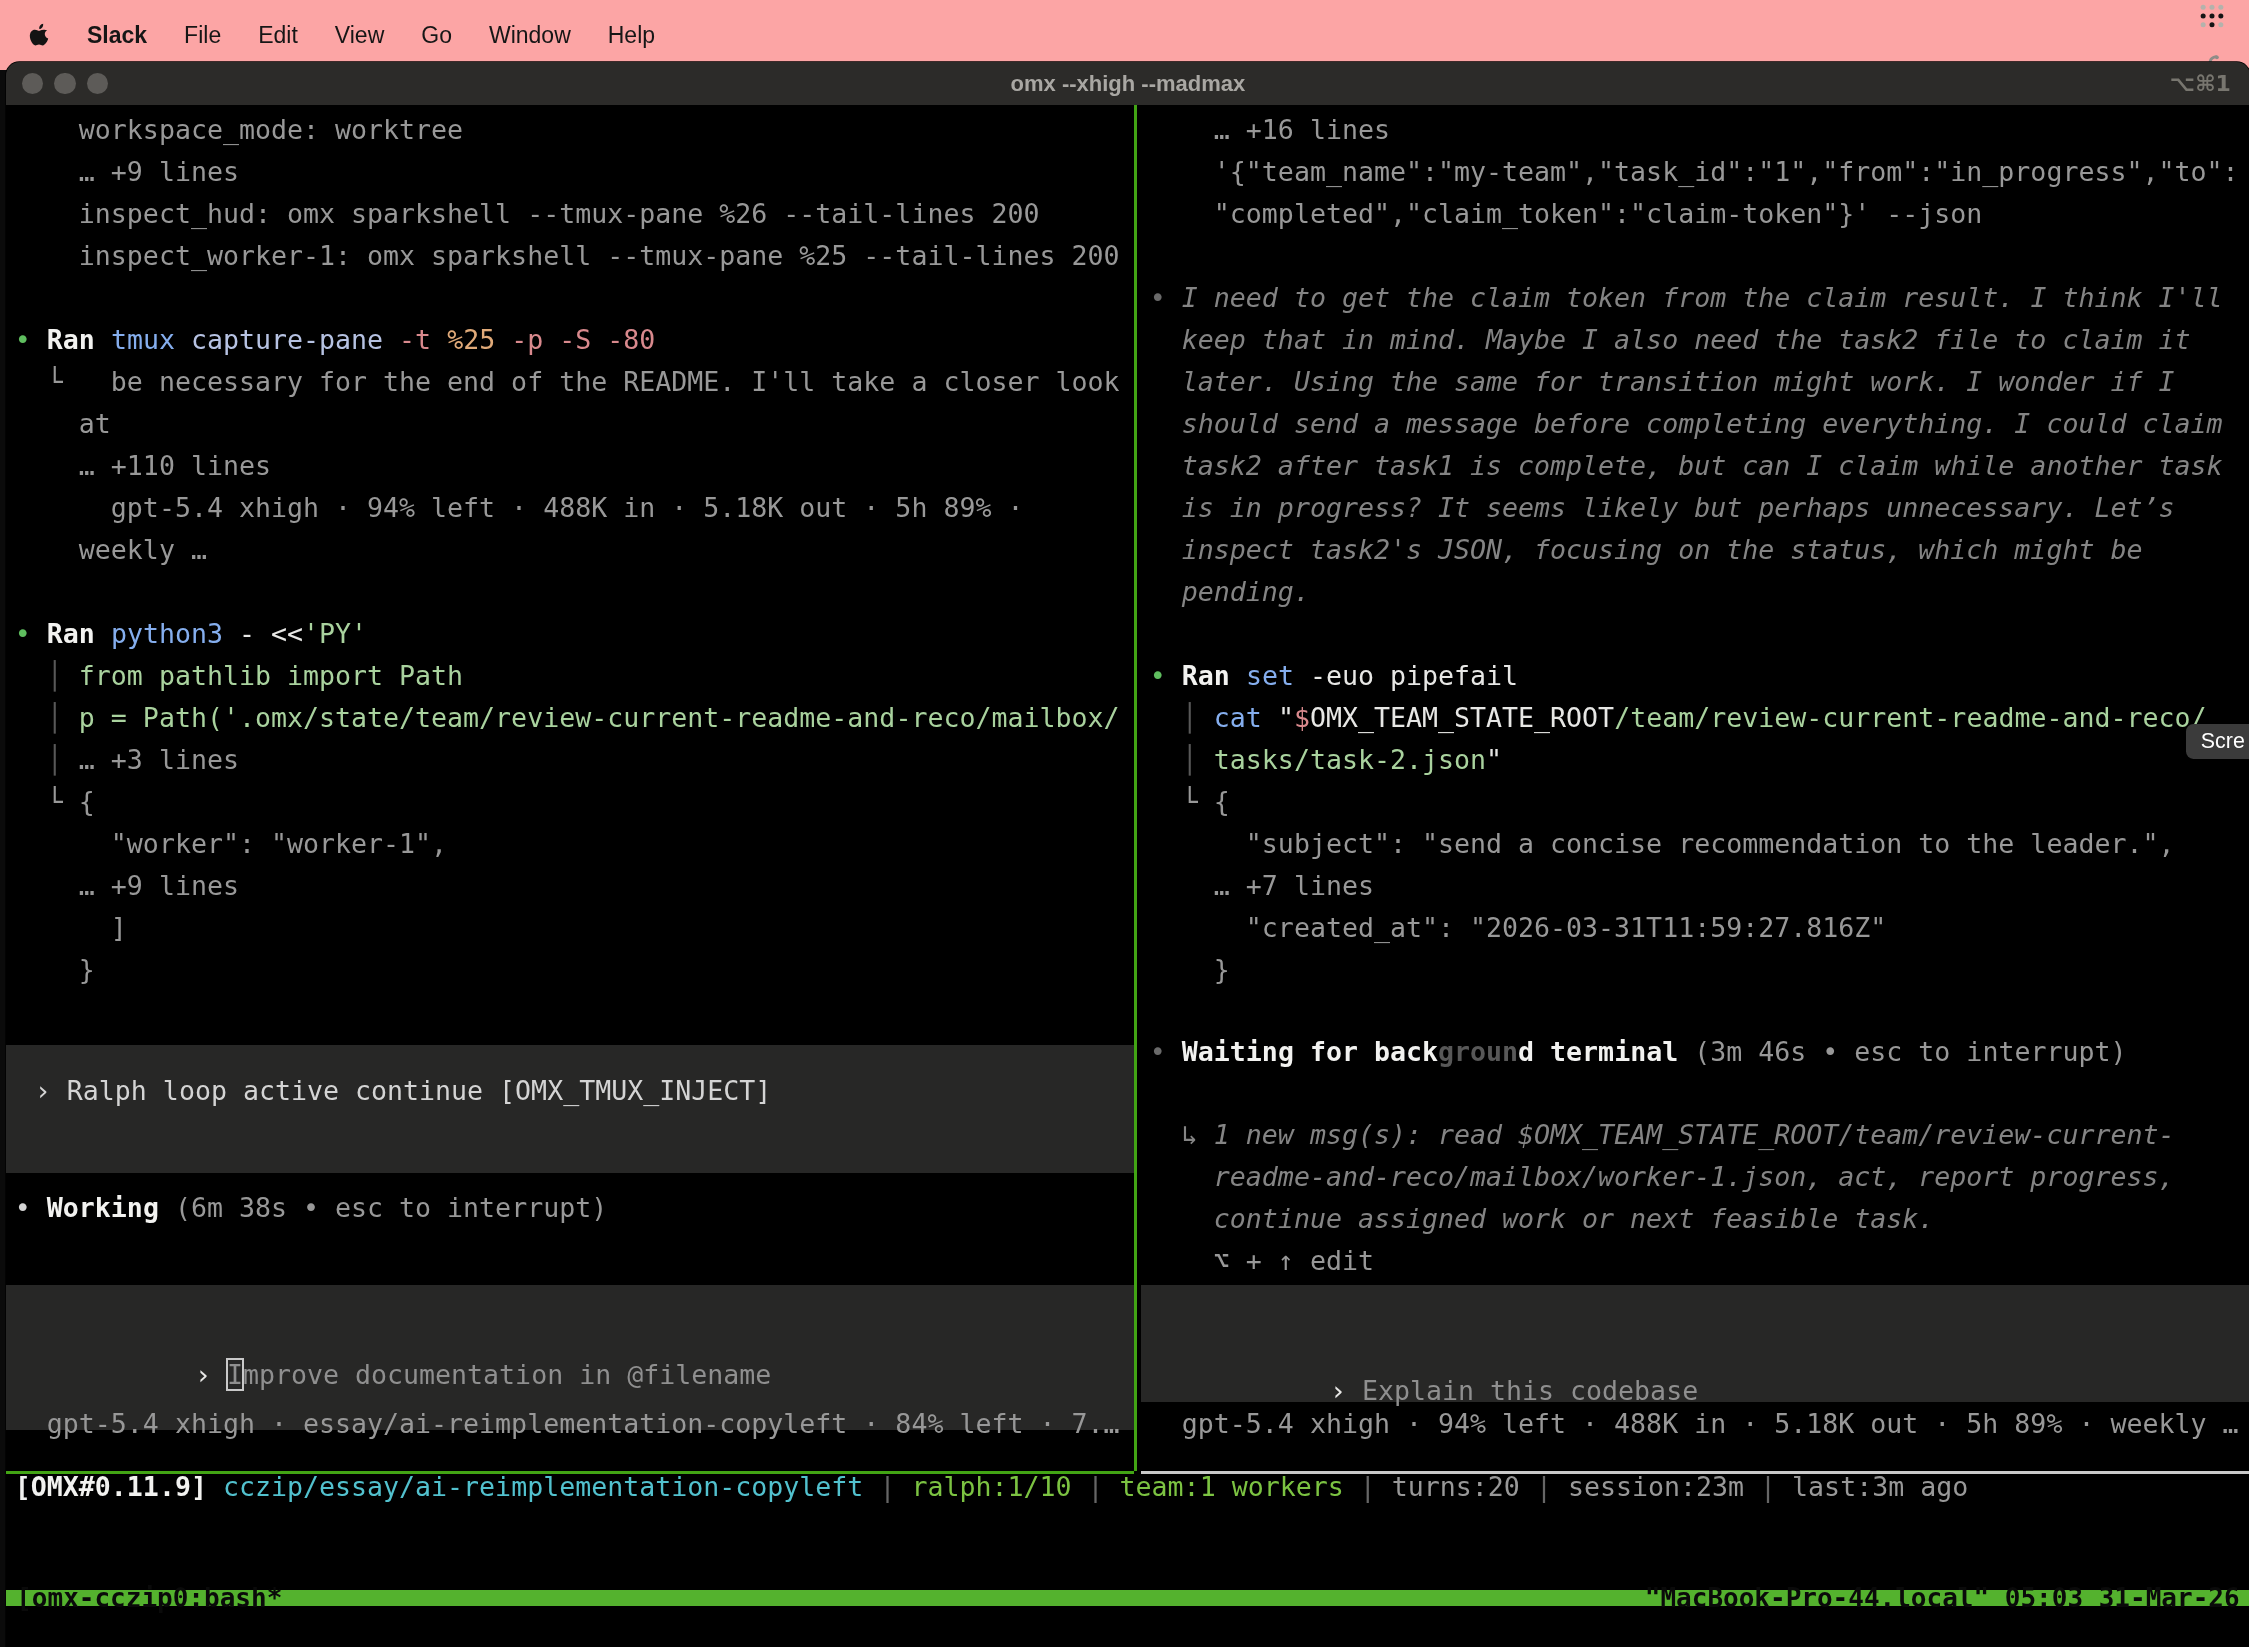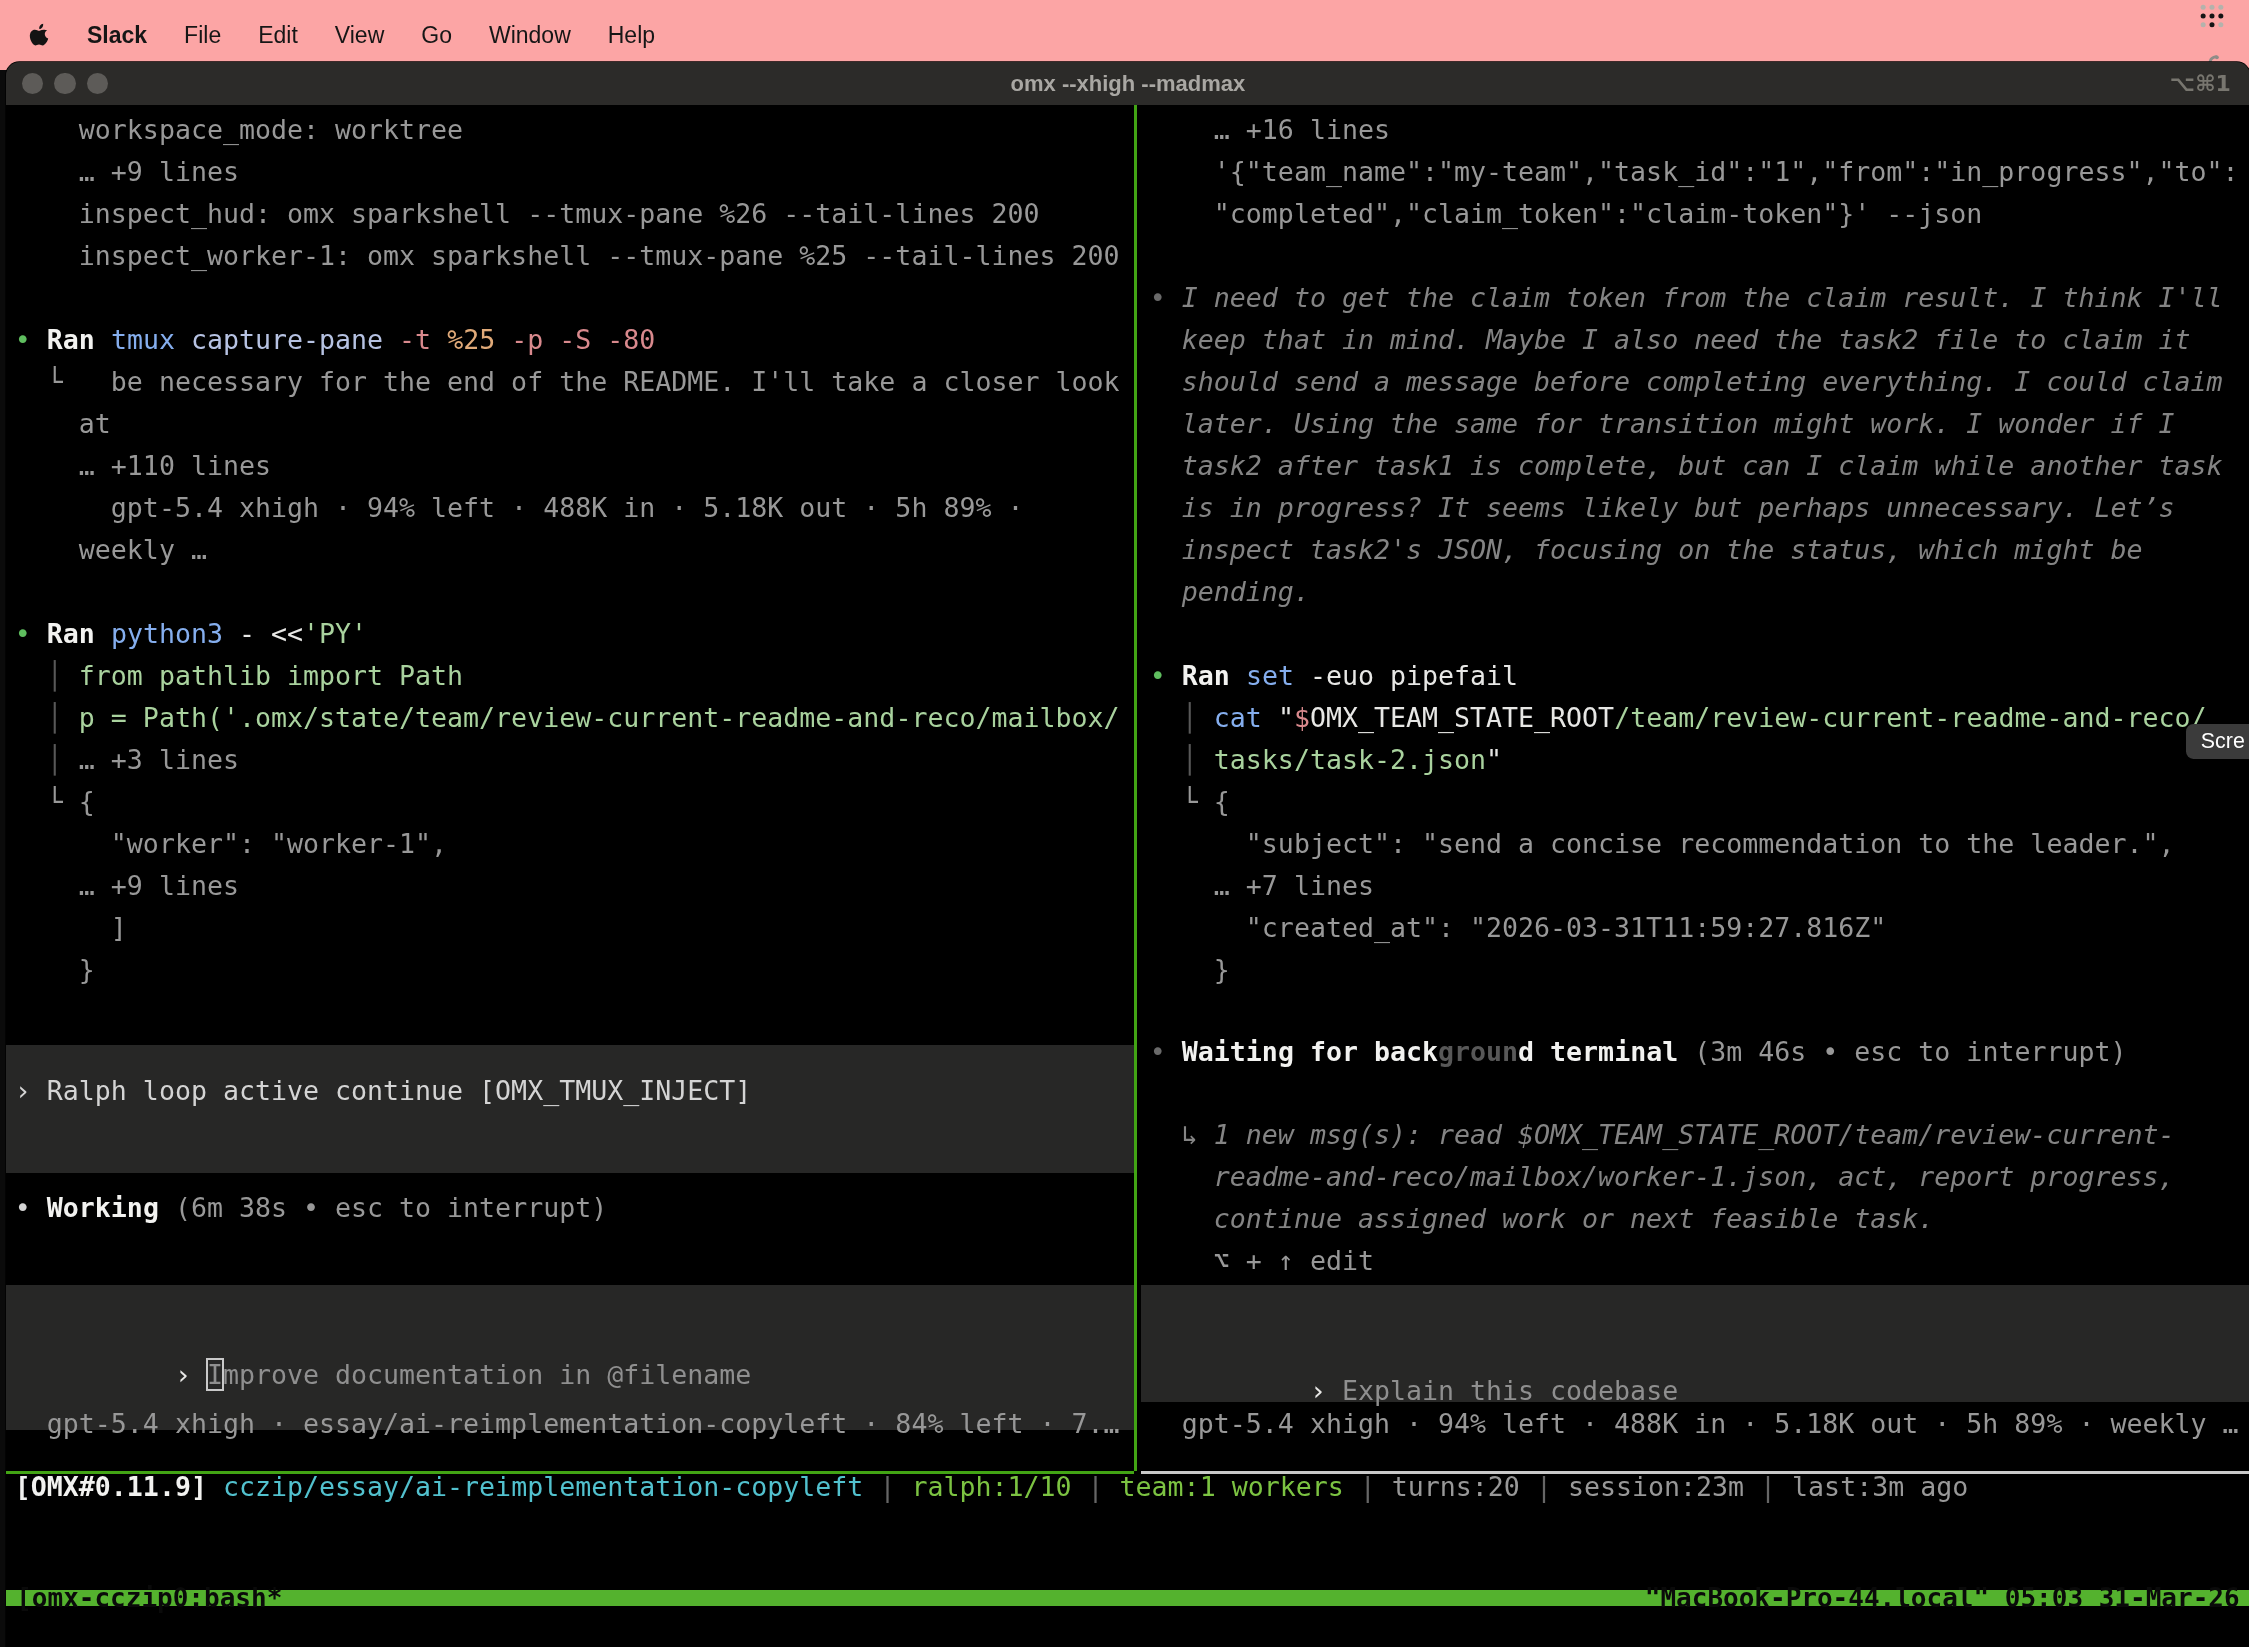--- a/index.html
+++ b/index.html
@@ -58,21 +58,21 @@
   .pane-left  { left:0; width:1128px; }
   .pane-right { left:1135px; width:1109px; }
   .lines { position:absolute; top:4.4px; left:8.9px; right:0; }
   .abs { position:absolute; left:8.9px; right:0; }
 
   .divider-v { position:absolute; left:1128px; top:0; width:3px; height:1366px; background:#42a414; }
   .hborder-l { position:absolute; top:1366px; left:0; width:1128px; height:3px; background:#42a414; }
   .hborder-r { position:absolute; top:1366px; left:1135px; width:1109px; height:3px; background:#c9c9c9; }
 
   .band { position:absolute; left:0; right:0; background:#272726; }
-  .band .tl { padding-left:8.9px; }
+  .band .tl { padding-left:8.9px;margin-left:20px; }
 
   
   .s-gray   { color:#989898; }
   .s-dim    { color:#666666; }
   .s-white  { color:#e7e7e5; }
   .s-bw     { color:#f2f2f0; font-weight:bold; }
   .s-dimb   { color:#585858; font-weight:bold; }
   .s-green  { color:#a9d29e; }
   .s-blue   { color:#85aeee; }
   .s-lav    { color:#b6c2e2; }
@@ -249,22 +249,22 @@
     <div class="hborder-r"></div>
 
     <div class="pane pane-right">
       <div class="lines">
           <div class="tl"><span class="s-gray">    … +16 lines</span></div>
           <div class="tl"><span class="s-gray">    '{"team_name":"my-team","task_id":"1","from":"in_progress","to":</span></div>
           <div class="tl"><span class="s-gray">    "completed","claim_token":"claim-token"}' --json</span></div>
           <div class="tl">&nbsp;</div>
           <div class="tl"><span class="s-dimbullet">•</span><span class="s-it"> </span><span class="s-it">I need to get the claim token from the claim result. I think I'll</span></div>
           <div class="tl"><span class="s-it">  keep that in mind. Maybe I also need the task2 file to claim it</span></div>
+          <div class="tl"><span class="s-it">  later. Using the same for transition might work. I wonder if I</span></div>
           <div class="tl"><span class="s-it">  should send a message before completing everything. I could claim</span></div>
-          <div class="tl"><span class="s-it">  later. Using the same for transition might work. I wonder if I</span></div>
           <div class="tl"><span class="s-it">  task2 after task1 is complete, but can I claim while another task</span></div>
           <div class="tl"><span class="s-it">  is in progress? It seems likely but perhaps unnecessary. Let’s</span></div>
           <div class="tl"><span class="s-it">  inspect task2's JSON, focusing on the status, which might be</span></div>
           <div class="tl"><span class="s-it">  pending.</span></div>
           <div class="tl">&nbsp;</div>
           <div class="tl"><span class="s-bullet">•</span><span class="s-white"> </span><span class="s-bw">Ran</span><span class="s-white"> </span><span class="s-blue">set</span><span class="s-white"> -euo pipefail</span></div>
           <div class="tl"><span class="s-conn">  │ </span><span class="s-blue">cat</span><span class="s-white"> "</span><span class="s-rose">$</span><span class="s-white">OMX_TEAM_STATE_ROOT</span><span class="s-green">/team/review-current-readme-and-reco/</span></div>
           <div class="tl"><span class="s-conn">  │ </span><span class="s-green">tasks/task-2.json</span><span class="s-white">"</span></div>
           <div class="tl"><span class="s-gray">  └ {</span></div>
           <div class="tl"><span class="s-gray">      "subject": "send a concise recommendation to the leader.",</span></div>

